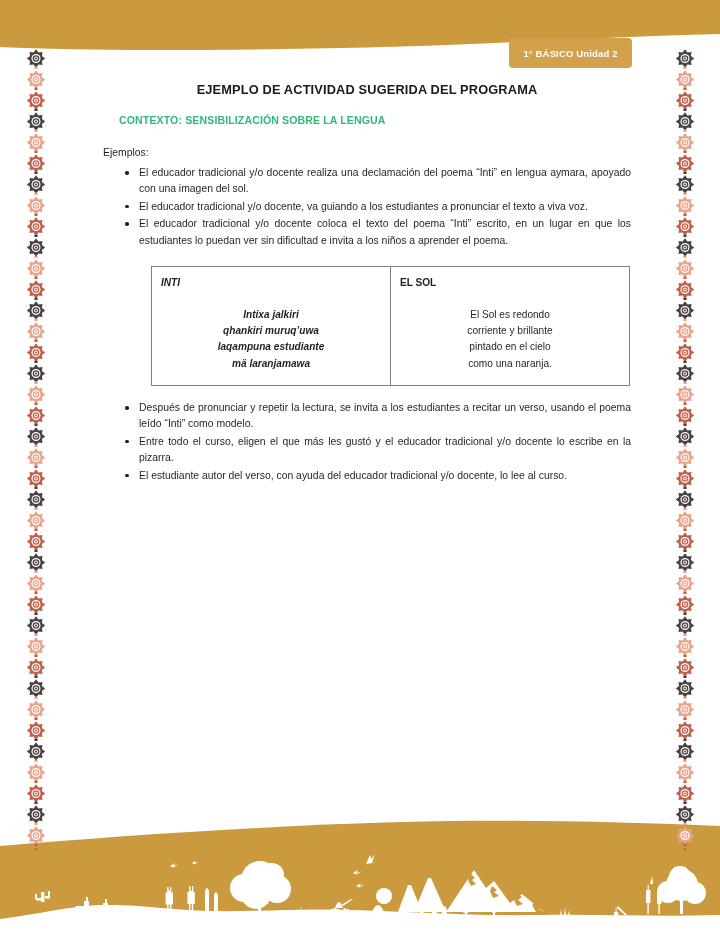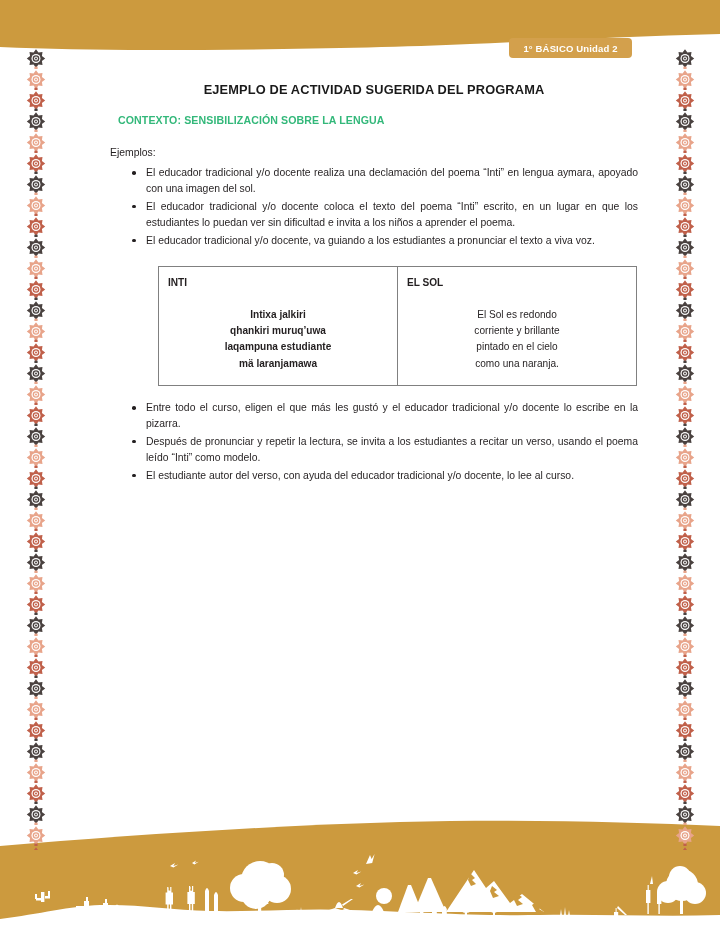--- a/index.html
+++ b/index.html
@@ -29,38 +29,38 @@
     overflow: hidden;
   }
   .side-pattern.left  { left: 25px; }
   .side-pattern.right { left: 674px; }
   .medallion { display: block; width: 22px; height: 21px; }
 
   
   .unit-badge {
     position: absolute;
     top: 38px; left: 509px;
-    width: 123px; height: 20px;
+    width: 123px; height: 30px;
     background: #d3a04c;
     border-radius: 4px;
     color: #ffffff;
     font-size: 9.5px;
     font-weight: bold;
     letter-spacing: 0.15px;
     display: flex;
     align-items: center;
     justify-content: center;
     z-index: 6;
   }
 
   
   #content {
     position: absolute;
     top: 82px;
-    left: 110px;
+    left: 103px;
     width: 528px;
   }
 
   .doc-title {
     text-align: center;
     font-size: 12.8px;
     font-weight: bold;
     letter-spacing: 0.15px;
     color: #1a1a1a;
     margin: 0 0 17px 0;
@@ -74,21 +74,21 @@
     line-height: 1.62;
     padding: 9px 11px 10px 11px;
     margin: 0 0 26px 0;
   }
 
   .contexto {
     font-size: 10.6px;
     font-weight: bold;
     color: #33b87a;
     letter-spacing: 0.1px;
-    margin: 0 0 21px 8px;
+    margin: 0 0 21px 16px;
   }
 
   .actividad {
     font-size: 10.4px;
     line-height: 1.55;
     margin: 0 0 20px 0;
   }
   .actividad .lab { color: #33b87a; font-weight: bold; }
 
   .ejemplos-label {
@@ -125,21 +125,21 @@
     margin: 17px 0 14px 48px;
     table-layout: fixed;
   }
   table.poem td {
     border: 1px solid #808080;
     vertical-align: top;
     padding: 8px 9px 13px 9px;
     font-size: 10.1px;
     line-height: 1.62;
   }
-  table.poem td.col-a { width: 239px; }
+  table.poem td.col-a { width: 239px; font-style: italic; }
   table.poem td.col-b { width: 239px; }
   .poem-head { font-weight: bold; margin-bottom: 15px; }
   .poem-body.bold { font-weight: bold; }
   .poem-line { white-space: pre; text-align: center; }
 </style>
 </head>
 <body>
 
 <div id="page-frame">
 
@@ -863,22 +863,22 @@
   <h1 class="doc-title">EJEMPLO DE ACTIVIDAD SUGERIDA DEL PROGRAMA</h1>
 
 
   <div class="contexto">CONTEXTO: SENSIBILIZACIÓN SOBRE LA LENGUA</div>
 
 
   <p class="ejemplos-label">Ejemplos:</p>
 
   <ul class="bullets">
     <li>El educador tradicional y/o docente realiza una declamación del poema “Inti” en lengua aymara, apoyado con una imagen del sol.</li>
+    <li>El educador tradicional y/o docente, va guiando a los estudiantes a pronunciar el texto a viva voz.</li>
     <li>El educador tradicional y/o docente coloca el texto del poema “Inti” escrito, en un lugar en que los estudiantes lo puedan ver sin dificultad e invita a los niños a aprender el poema.</li>
-    <li>El educador tradicional y/o docente, va guiando a los estudiantes a pronunciar el texto a viva voz.</li>
   </ul>
 
   <table class="poem">
     <tbody>
         <tr>
       <td class="col-a">
         <div class="poem-head">INTI</div>
         <div class="poem-body bold">
           <div class="poem-line">Intixa jalkiri</div>
           <div class="poem-line">qhankiri muruq’uwa</div>
@@ -893,17 +893,17 @@
           <div class="poem-line">corriente y brillante</div>
           <div class="poem-line">pintado en el cielo</div>
           <div class="poem-line">como una naranja.</div>
         </div>
       </td>
     </tr>
   </tbody>
     </table>
 
   <ul class="bullets">
+    <li>Después de pronunciar y repetir la lectura, se invita a los estudiantes a recitar un verso, usando el poema leído “Inti” como modelo.</li>
     <li>Entre todo el curso, eligen el que más les gustó y el educador tradicional y/o docente lo escribe en la pizarra.</li>
-    <li>Después de pronunciar y repetir la lectura, se invita a los estudiantes a recitar un verso, usando el poema leído “Inti” como modelo.</li>
     <li>El estudiante autor del verso, con ayuda del educador tradicional y/o docente, lo lee al curso.</li>
   </ul>
 </div>
 
 </body></html>

